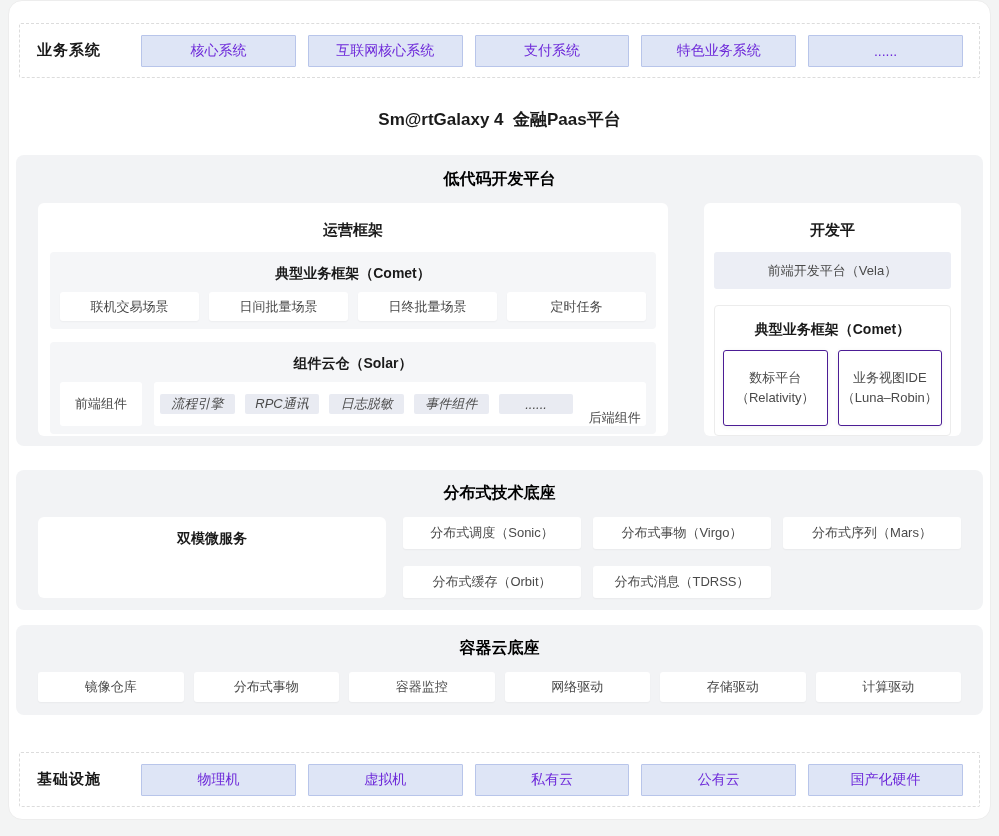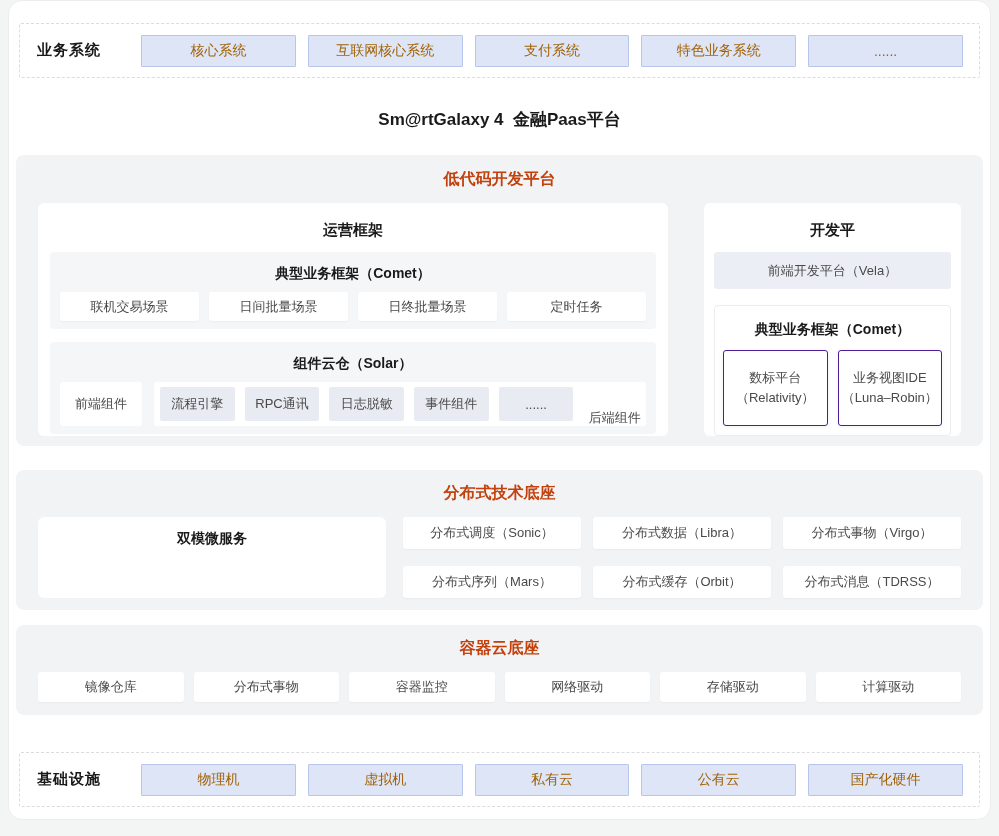--- a/index.html
+++ b/index.html
@@ -34,21 +34,21 @@
     flex:none; width:104px;
     font-size:15px; font-weight:bold; color:#1a1a1a;
     letter-spacing:1px;
   }
   .row-boxes { flex:1; display:flex; gap:12px; }
   .blue-box {
     flex:1; height:32px;
     background:#dee5f6;
     border:1px solid #b8c5ea;
     border-radius:1px;
-    color:#a16207;
+    color:#6d28d9;
     font-size:14px;
     display:flex; align-items:center; justify-content:center;
     white-space:nowrap;
   }
   .main-title {
     margin-top:31px;
     text-align:center;
     font-size:17px; font-weight:bold;
     line-height:21px;
     white-space:pre;
@@ -57,21 +57,21 @@
   
   .gray-box {
     background:#f2f3f5;
     border-radius:8px;
     margin-left:-3px; margin-right:-3px;
   }
   .gray-box h2 {
     margin:0 0 13px;
     font-size:16px; font-weight:bold;
     text-align:center; line-height:22px;
-    color:#c2410c;
+    color:#000000;
   }
   .lowcode { margin-top:25px; height:291px; padding:13px 22px 0; }
   .cols { display:flex; gap:36px; height:233px; }
   .white-card { background:#fff; border-radius:6px; }
   .op-card { flex:1; padding:9px 12px 0; }
   .dev-card { flex:none; width:257px; padding:9px 10px 0; }
   .white-card h3 {
     margin:8px 0 12px;
     font-size:15px; font-weight:bold; text-align:center;
     line-height:20px; color:#1a1a1a;
@@ -107,21 +107,21 @@
     flex:1; background:#fff; border-radius:3px;
     display:flex; align-items:center; gap:10px;
     padding:5px 0 5px 6px;
   }
   .chip {
     background:#e9ebf2; border-radius:2px;
     display:flex; align-items:center; justify-content:center;
     font-size:13px; color:#4a4a4a;
     white-space:nowrap;
   }
-  .white-strip .chip { height:34px; flex:1; padding:6px 6px; }
+  .white-strip .chip { height:20px; flex:1; padding:6px 6px;font-style:italic; }
   .strip-label { flex:1; text-align:center; font-size:13px; color:#4a4a4a;margin-top:28px; }
   .vela-chip {
     height:37px; background:#eceef5; border-radius:3px;
     display:flex; align-items:center; justify-content:center;
     font-size:13px; color:#4a4a4a;
     margin:3px 0 16px;
   }
   .bordered-sub {
     border:1px solid #ececec; border-radius:4px;
     padding:10px 8px 9px;
@@ -225,21 +225,20 @@
   </section>
 
   <section class="gray-box dist">
     <h2>分布式技术底座</h2>
     <div class="dist-row">
       <div class="white-card dual-card">
         <h4>双模微服务</h4>
       </div>
       <div class="dist-grid">
         <div class="white-item">分布式调度（Sonic）</div>
-        <div class="white-item">分布式数据（Libra）</div>
         <div class="white-item">分布式事物（Virgo）</div>
         <div class="white-item">分布式序列（Mars）</div>
         <div class="white-item">分布式缓存（Orbit）</div>
         <div class="white-item">分布式消息（TDRSS）</div>
       </div>
     </div>
   </section>
 
   <section class="gray-box cont">
     <h2>容器云底座</h2>

